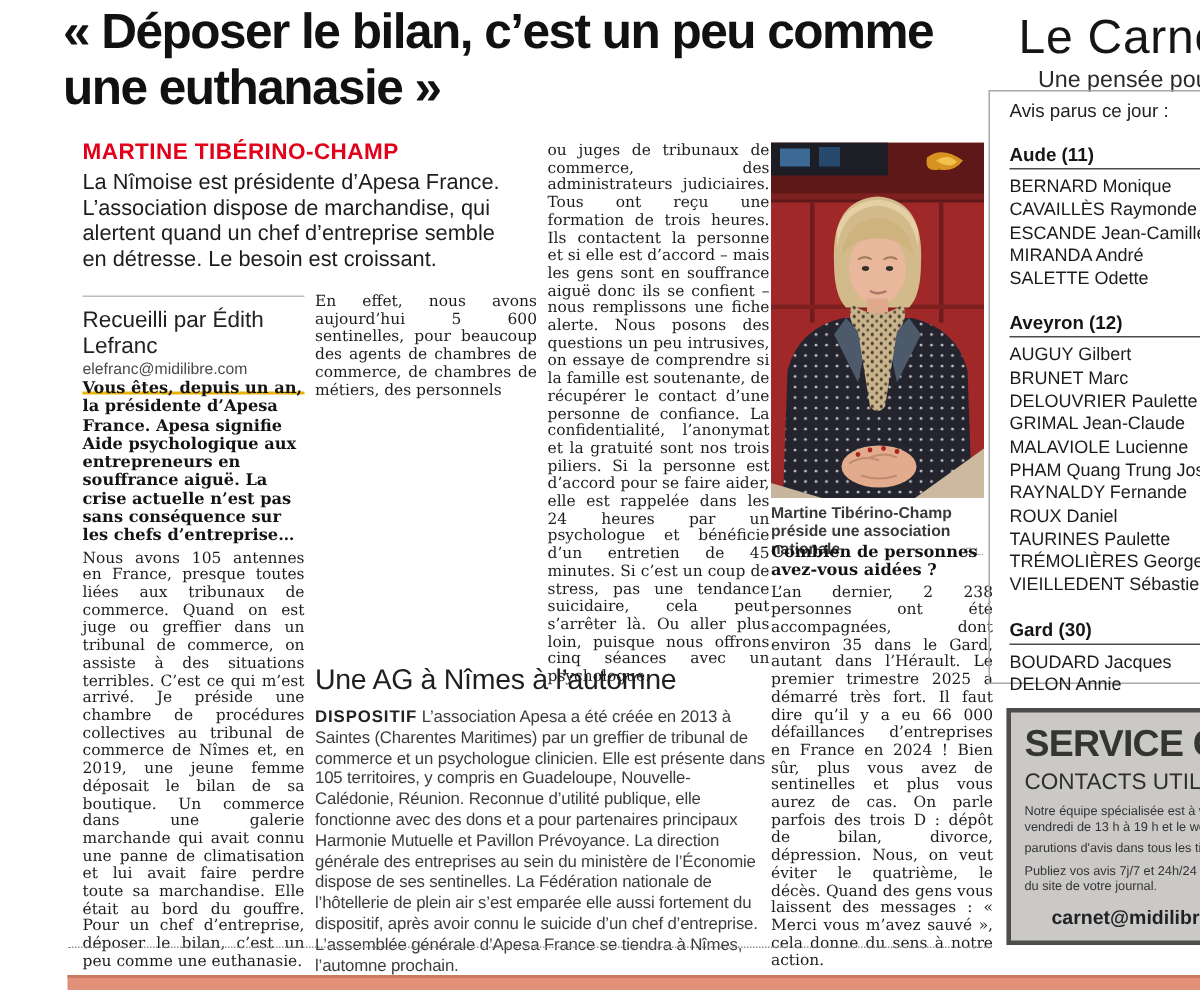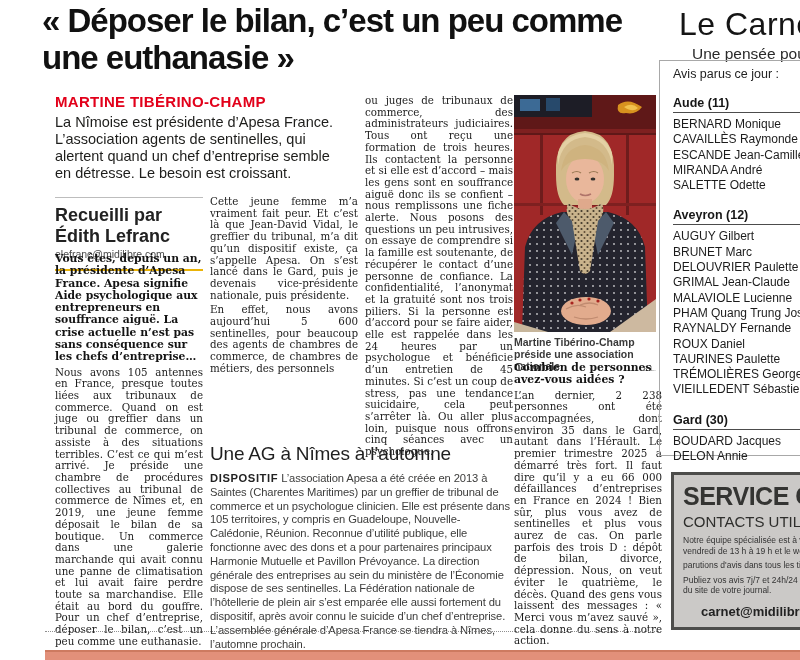--- a/index.html
+++ b/index.html
@@ -11,21 +11,21 @@
     font-family:"Liberation Sans",sans-serif;font-weight:800;font-size:33px;line-height:1.13;
     letter-spacing:-1px;color:#111;}
   .kicker{position:absolute;left:55px;top:93px;font-size:15px;font-weight:800;
     letter-spacing:.3px;color:#e2001a;}
   .lede{position:absolute;left:55px;top:114px;width:294px;margin:0;
     font-size:14.5px;line-height:17px;color:#1d1d1b;}
 
   
   .byline-block{position:absolute;left:55px;top:197px;width:148px;
     border-top:1px solid #bdbdbd;padding-top:7px;}
-  .byline{font-size:18px;font-weight:700;color:#222;}
+  .byline{font-size:15px;font-weight:400;color:#222;}
   .byline-email{font-size:10.5px;color:#4a4a4a;margin-top:1px;padding-bottom:9px;
     border-bottom:2px solid #eab308;}
 
   
   .col{position:absolute;width:148px;font-family:"DejaVu Serif",serif;}
   .col p{margin:0 0 3px;}
   .col .q{font-weight:bold;font-size:10.8px;line-height:12.3px;color:#141414;margin-top:7px;}
   .col .a{font-size:10.3px;line-height:11.7px;color:#1c1c1c;text-align:justify;}
   .col1{left:55px;top:253px;}
   .col2{left:210px;top:196px;}
@@ -70,34 +70,33 @@
   .service-line.gap{margin-top:4px;}
   .service-email{font-size:13px;font-weight:700;color:#222;margin-top:8px;padding-left:18px;white-space:nowrap;}
 </style>
 </head>
 <body>
 
 <div class="page">
 
   <h1 class="headline">« Déposer le bilan, c’est un peu comme une euthanasie »</h1>
   <div class="kicker">MARTINE TIBÉRINO-CHAMP</div>
-  <p class="lede">La Nîmoise est présidente d’Apesa France. L’association agents de sentinelles, qui alertent quand un chef d’entreprise semble en détresse. Le besoin est croissant.</p>
+  <p class="lede">La Nîmoise est présidente d’Apesa France. L’association dispose de marchandise, qui alertent quand un chef d’entreprise semble en détresse. Le besoin est croissant.</p>
 
   <div class="byline-block">
     <div class="byline">Recueilli par Édith Lefranc</div>
     <div class="byline-email">elefranc@midilibre.com</div>
   </div>
 
   <div class="col col1">
     <p class="q" style="margin-top:0">Vous êtes, depuis un an, la présidente d’Apesa France. Apesa signifie Aide psychologique aux entrepreneurs en souffrance aiguë. La crise actuelle n’est pas sans conséquence sur les chefs d’entreprise…</p>
     <p class="a">Nous avons 105 antennes en France, presque toutes liées aux tribunaux de commerce. Quand on est juge ou greffier dans un tribunal de commerce, on assiste à des situations terribles. C’est ce qui m’est arrivé. Je préside une chambre de procédures collectives au tribunal de commerce de Nîmes et, en 2019, une jeune femme déposait le bilan de sa boutique. Un commerce dans une galerie marchande qui avait connu une panne de climatisation et lui avait faire perdre toute sa marchandise. Elle était au bord du gouffre. Pour un chef d’entreprise, déposer le bilan, c’est un peu comme une euthanasie.</p>
   </div>
 
   <div class="col col2">
-    <p class="a">Cette jeune femme m’a vraiment fait peur. Et c’est là que Jean-David Vidal, le greffier du tribunal, m’a dit qu’un dispositif existe, ça s’appelle Apesa. On s’est lancé dans le Gard, puis je devenais vice-présidente nationale, puis présidente.</p>
     <p class="a">En effet, nous avons aujourd’hui 5 600 sentinelles, pour beaucoup des agents de chambres de commerce, de chambres de métiers, des personnels</p>
   </div>
 
   <div class="col col3">
     <p class="a">ou juges de tribunaux de commerce, des administrateurs judiciaires. Tous ont reçu une formation de trois heures. Ils contactent la personne et si elle est d’accord – mais les gens sont en souffrance aiguë donc ils se confient – nous remplissons une fiche alerte. Nous posons des questions un peu intrusives, on essaye de comprendre si la famille est soutenante, de récupérer le contact d’une personne de confiance. La confidentialité, l’anonymat et la gratuité sont nos trois piliers. Si la personne est d’accord pour se faire aider, elle est rappelée dans les 24 heures par un psychologue et bénéficie d’un entretien de 45 minutes. Si c’est un coup de stress, pas une tendance suicidaire, cela peut s’arrêter là. Ou aller plus loin, puisque nous offrons cinq séances avec un psychologue.</p>
   </div>
 
   <figure class="photo">
     <svg viewBox="0 0 142 237">
       <defs>

